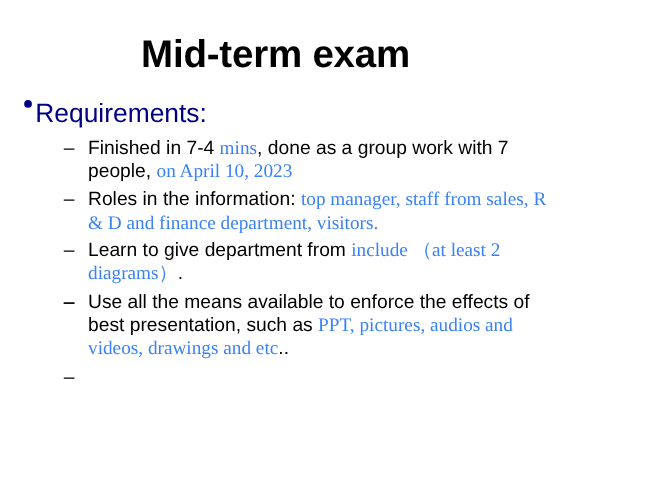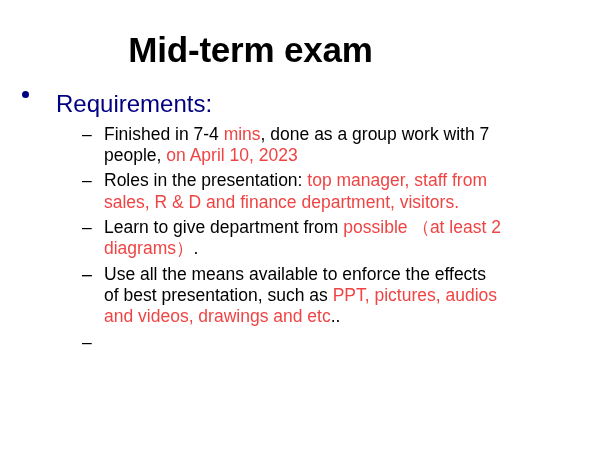--- a/index.html
+++ b/index.html
@@ -30,21 +30,21 @@
     letter-spacing: -0.2px;
   }
   .body-list {
     margin: 0;
     padding: 0;
     list-style: none;
   }
   .level1 {
     position: relative;
     margin: 20px 0 0 0;
-    padding-left: 56px;
+    padding-left: 32px;
     font-size: 24px;
     color: #000080;
     line-height: 1.15;
   }
   .level1 .bullet-dot {
     position: absolute;
     left: 22px;
     top: 1px;
     width: 7px;
     height: 7px;
@@ -64,38 +64,38 @@
     color: #000000;
     line-height: 1.22;
   }
   .level2 .bullet-dash {
     position: absolute;
     left: 26px;
     top: 0px;
     font-size: 17.5px;
     color: #000000;
   }
-  .blue { color: #ef4444; }
+  .blue { color: #3b82f6; font-family: Liberation Serif, serif; }
   .cjk { font-family: "DejaVu Sans", "Liberation Sans", sans-serif; }
 </style>
 </head>
 <body>
 
 <div class="slide">
 
   <h1 class="slide-title">Mid-term exam</h1>
 
   <ul class="body-list">
     <li class="level1">
       <span class="bullet-dot"></span>
       <span>Requirements:</span>
       <ul class="sub-list" id="sub-list">
           <li class="level2"><span class="bullet-dash">–</span><span> Finished  in 7-4 </span><span class="blue">mins</span><span>, done as a group work with 7 people, </span><span class="blue">on April 10, 2023</span></li>
-          <li class="level2"><span class="bullet-dash">–</span><span> Roles in the presentation: </span><span class="blue">top manager, staff from sales, R &amp; D and finance department, visitors.</span></li>
-          <li class="level2"><span class="bullet-dash">–</span><span> Learn to give department from </span><span class="blue">possible </span><span class="blue">（at least 2 diagrams）</span><span>.</span></li>
+          <li class="level2"><span class="bullet-dash">–</span><span> Roles in the information: </span><span class="blue">top manager, staff from sales, R &amp; D and finance department, visitors.</span></li>
+          <li class="level2"><span class="bullet-dash">–</span><span> Learn to give department from </span><span class="blue">include </span><span class="blue">（at least 2 diagrams）</span><span>.</span></li>
           <li class="level2"><span class="bullet-dash">–</span></li>
           <li class="level2"><span class="bullet-dash">–</span><span> Use all the means available to enforce the effects of best presentation,  such as </span><span class="blue">PPT, pictures, audios and videos, drawings and etc</span><span>..</span></li>
           <li class="level2"><span class="bullet-dash">–</span></li>
         </ul>
     </li>
   </ul>
 
 </div>
 
 </body></html>

